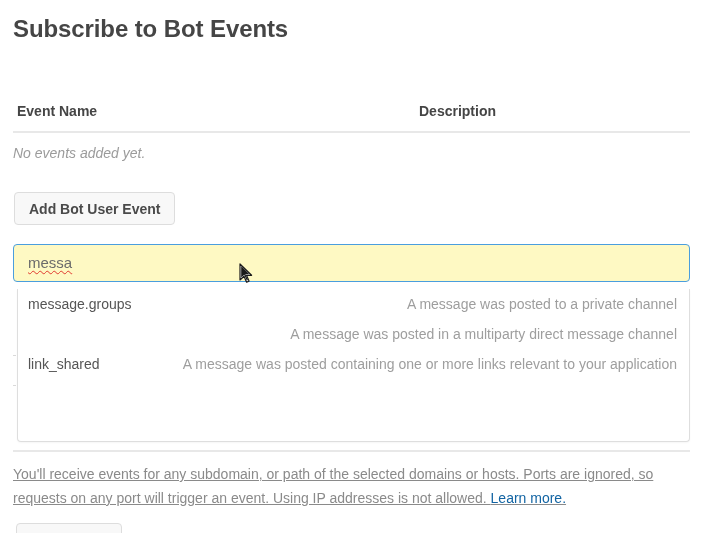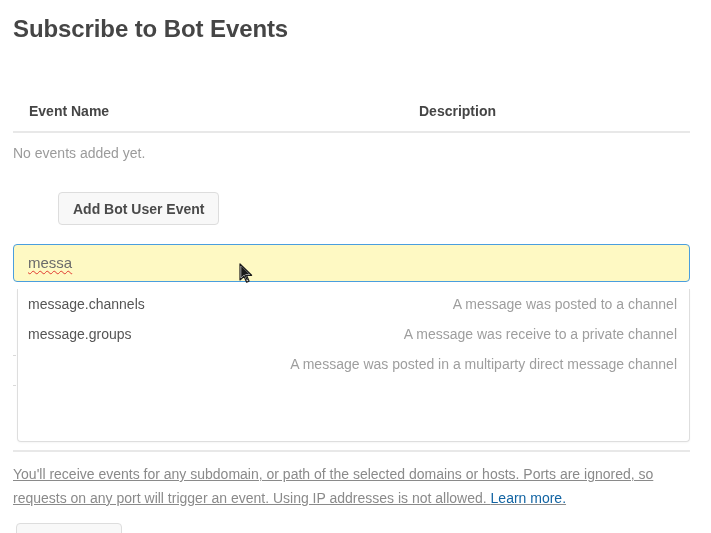--- a/index.html
+++ b/index.html
@@ -53,37 +53,38 @@
     height: 22px;
   }
   .th {
     position: absolute;
     top: 0;
     font-size: 14px;
     font-weight: bold;
     color: #454545;
     white-space: nowrap;
   }
-  .th-event { left: 16px; }
+  .th-event { left: 4px; }
   .th-desc  { left: 406px; }
 
   .table-divider {
     position: absolute;
     left: 13px;
     top: 131px;
     width: 677px;
     height: 2px;
     background: #e8e8e8;
   }
 
   .empty-row {
     position: absolute;
     left: 13px;
     top: 145px;
     font-size: 14px;
+    font-style: italic;
     color: #9b9b9b;
     white-space: nowrap;
   }
 
   
   .add-button {
     position: absolute;
     left: 14px;
     top: 192px;
     height: 33px;
@@ -93,21 +94,20 @@
     box-sizing: border-box;
     background: #f8f8f8;
     border: 1px solid #dddddd;
     border-radius: 4px;
     font-family: "Liberation Sans", sans-serif;
     font-size: 14px;
     font-weight: bold;
     color: #4a4a4a;
     white-space: nowrap;
     cursor: pointer;
-    margin-left: 44px;
   }
 
   
   .combo-input {
     position: absolute;
     left: 13px;
     top: 244px;
     width: 677px;
     height: 38px;
     box-sizing: border-box;
@@ -246,30 +246,30 @@
 
   <div class="combo-input">
     <span class="combo-value">messa</span>
   </div>
 
   <div class="edge-tick" style="top:355px"></div>
   <div class="edge-tick" style="top:385px"></div>
 
   <div class="dropdown" id="dropdown-list">
       <div class="dd-item">
-        <span class="dd-name">message.channels</span>
-        <span class="dd-desc">A message was posted to a channel</span>
-      </div>
-      <div class="dd-item">
         <span class="dd-name">message.groups</span>
-        <span class="dd-desc">A message was receive to a private channel</span>
+        <span class="dd-desc">A message was posted to a private channel</span>
       </div>
       <div class="dd-item">
         <span class="dd-desc">A message was posted in a multiparty direct message channel</span>
       </div>
+      <div class="dd-item">
+        <span class="dd-name">link_shared</span>
+        <span class="dd-desc">A message was posted containing one or more links relevant to your application</span>
+      </div>
     </div>
 
   <div class="bottom-divider"></div>
 
   <div class="helper-text">
     <span>You'll receive events for any subdomain, or path of the selected domains or hosts. Ports are ignored, so requests on any port will trigger an event. Using IP addresses is not allowed. </span><a class="helper-link">Learn more.</a>
   </div>
 
   <div class="bottom-button"></div>
 

